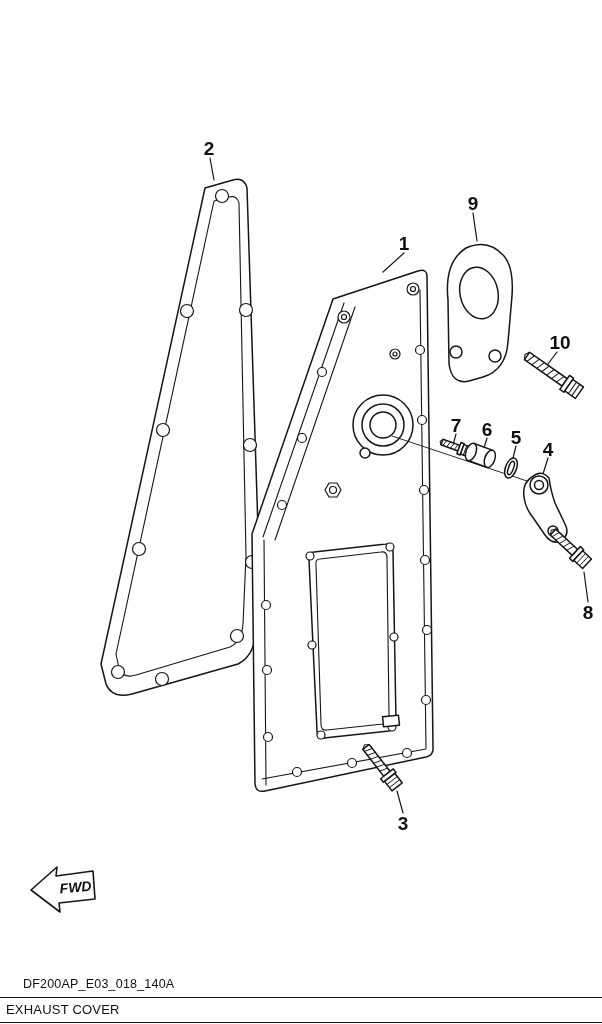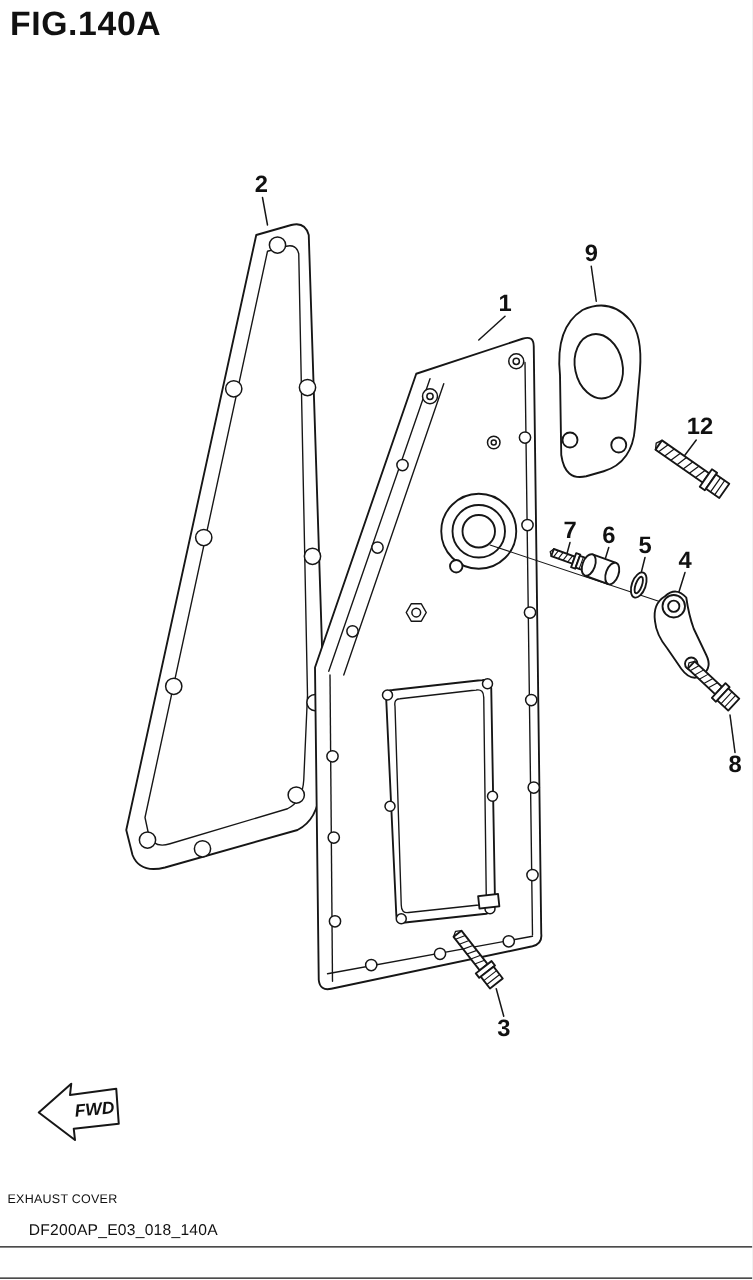--- a/index.html
+++ b/index.html
@@ -13,32 +13,31 @@
   }
   .diagram-svg{position:absolute;left:0;top:0;}
   .part-label{
     position:absolute;transform:translate(-50%,-50%);
     font-size:19px;font-weight:bold;line-height:1;
   }
   .footer-code{
     position:absolute;left:23px;top:977px;font-size:12.5px;letter-spacing:0.2px;
   }
   .footer-caption{
-    position:absolute;left:6px;top:954px;font-size:10px;letter-spacing:0.2px;
+    position:absolute;left:6px;top:1002px;font-size:13px;letter-spacing:0.2px;
   }
   .rule{position:absolute;left:0;width:602px;height:1px;background:#111;}
   .rule-mid{top:997px;}
   .rule-bottom{top:1022px;}
 </style>
 </head>
 <body>
 
 <div class="page">
 
-  <div class="fig-title">FIG.140A</div>
 
   <svg class="diagram-svg" width="602" height="1024" viewBox="0 0 602 1024" xmlns="http://www.w3.org/2000/svg">
     <g stroke="#161616" fill="none" stroke-width="1.5" stroke-linejoin="round" stroke-linecap="round">
 
       <g stroke-width="1.2">
         <line x1="210" y1="158" x2="214" y2="180"></line>
         <line x1="404" y1="253" x2="383" y2="272"></line>
         <line x1="473" y1="213" x2="477" y2="241"></line>
         <line x1="557" y1="352" x2="545" y2="368"></line>
         <line x1="456" y1="434" x2="453" y2="445"></line>
@@ -205,20 +204,20 @@
 
   <div class="part-label" style="left:404px;top:243px;">1</div>
   <div class="part-label" style="left:209px;top:148px;">2</div>
   <div class="part-label" style="left:403px;top:823px;">3</div>
   <div class="part-label" style="left:548px;top:449px;">4</div>
   <div class="part-label" style="left:516px;top:437px;">5</div>
   <div class="part-label" style="left:487px;top:429px;">6</div>
   <div class="part-label" style="left:456px;top:425px;">7</div>
   <div class="part-label" style="left:588px;top:612px;">8</div>
   <div class="part-label" style="left:473px;top:203px;">9</div>
-  <div class="part-label" style="left:560px;top:342px;">12</div>
+  <div class="part-label" style="left:560px;top:342px;">10</div>
 
   <div class="footer-code">DF200AP_E03_018_140A</div>
   <div class="rule rule-mid"></div>
   <div class="footer-caption">EXHAUST COVER</div>
   <div class="rule rule-bottom"></div>
 
 </div>
 
 </body></html>

